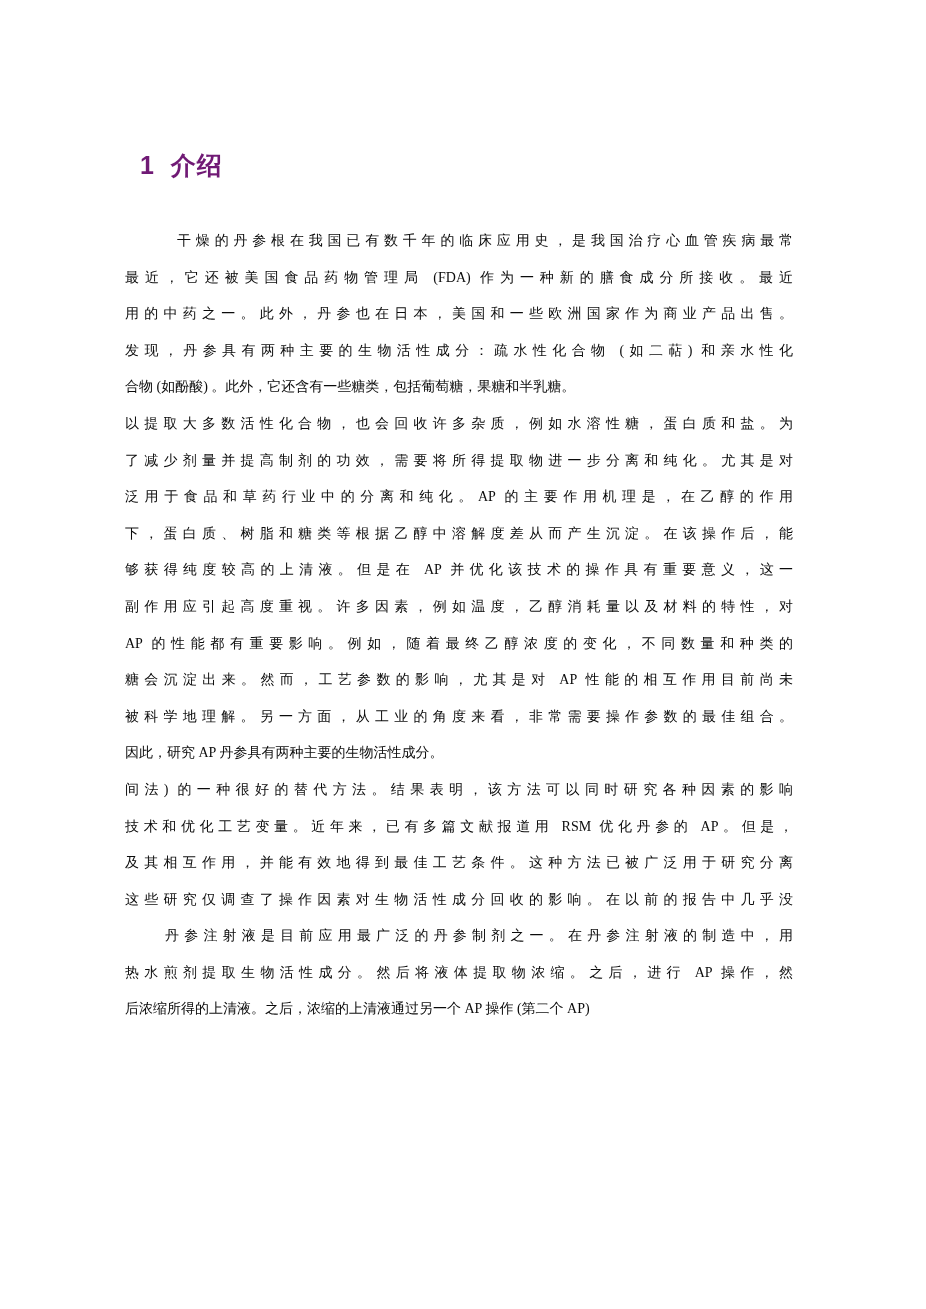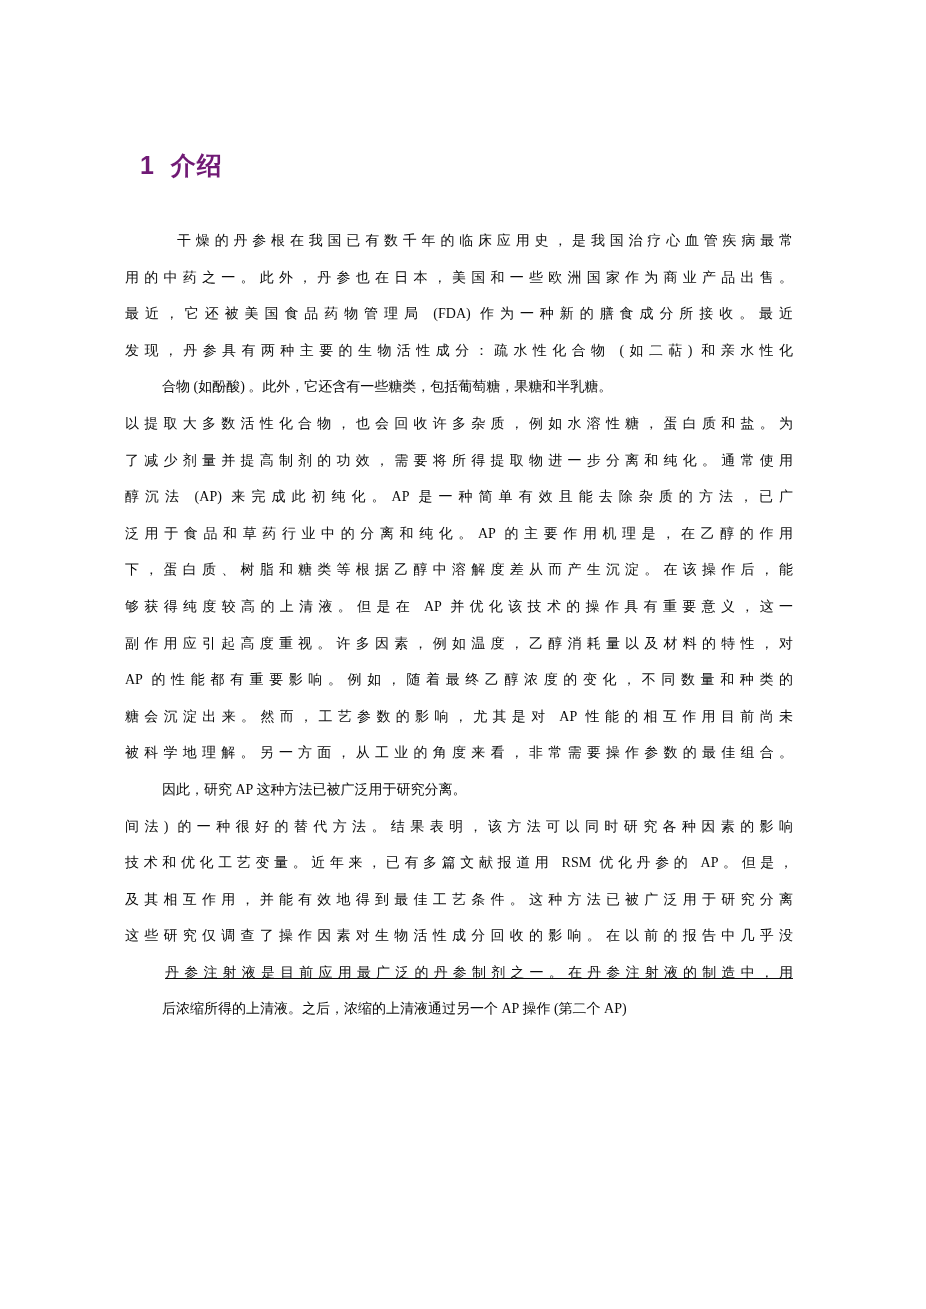--- a/index.html
+++ b/index.html
@@ -45,65 +45,64 @@
     box-sizing: border-box;
     width: 100%;
     text-align: justify;
     text-align-last: justify;
     text-justify: inter-character;
     white-space: normal;
   }
   .line.para-end {
     text-align: center;
     text-align-last: left;
-    margin-left: 37px;
   }
   
   .ind-a { padding-left: 52px; }
   .ind-b { padding-left: 10px; }
   .ind-c { padding-left: 42px; }
-  .ind-d { padding-left: 40px; text-decoration: underline; }
+  .ind-d { padding-left: 40px; }
 </style>
 </head>
 <body>
 
 <div class="page">
 
   <h1 class="heading">1  介绍</h1>
 
   <div class="body-text">
 
     <div class="para">
       <div class="line ind-a">干燥的丹参根在我国已有数千年的临床应用史，是我国治疗心血管疾病最常</div>
+      <div class="line">最近，它还被美国食品药物管理局 (FDA) 作为一种新的膳食成分所接收。最近</div>
       <div class="line">用的中药之一。此外，丹参也在日本，美国和一些欧洲国家作为商业产品出售。</div>
-      <div class="line">最近，它还被美国食品药物管理局 (FDA) 作为一种新的膳食成分所接收。最近</div>
       <div class="line">发现，丹参具有两种主要的生物活性成分：疏水性化合物 (如二萜) 和亲水性化</div>
       <div class="line para-end">合物 (如酚酸) 。此外，它还含有一些糖类，包括葡萄糖，果糖和半乳糖。</div>
     </div>
 
     <div class="para">
       <div class="line">以提取大多数活性化合物，也会回收许多杂质，例如水溶性糖，蛋白质和盐。为</div>
-      <div class="line">了减少剂量并提高制剂的功效，需要将所得提取物进一步分离和纯化。通常使用</div>
-      <div class="line">醇沉法 (AP) 来完成此初纯化。AP 是一种简单有效且能去除杂质的方法，已广</div>
+      <div class="line">了减少剂量并提高制剂的功效，需要将所得提取物进一步分离和纯化。尤其是对</div>
       <div class="line">泛用于食品和草药行业中的分离和纯化。AP 的主要作用机理是，在乙醇的作用</div>
       <div class="line">下，蛋白质、树脂和糖类等根据乙醇中溶解度差从而产生沉淀。在该操作后，能</div>
       <div class="line">够获得纯度较高的上清液。但是在 AP 并优化该技术的操作具有重要意义，这一</div>
       <div class="line">副作用应引起高度重视。许多因素，例如温度，乙醇消耗量以及材料的特性，对</div>
       <div class="line">AP 的性能都有重要影响。例如，随着最终乙醇浓度的变化，不同数量和种类的</div>
       <div class="line">糖会沉淀出来。然而，工艺参数的影响，尤其是对 AP 性能的相互作用目前尚未</div>
       <div class="line">被科学地理解。另一方面，从工业的角度来看，非常需要操作参数的最佳组合。</div>
-      <div class="line para-end">因此，研究 AP 这种方法已被广泛用于研究分离。</div>
+      <div class="line para-end">因此，研究 AP 丹参具有两种主要的生物活性成分。</div>
     </div>
 
     <div class="para">
       <div class="line">间法) 的一种很好的替代方法。结果表明，该方法可以同时研究各种因素的影响</div>
       <div class="line">技术和优化工艺变量。近年来，已有多篇文献报道用 RSM 优化丹参的 AP。但是，</div>
       <div class="line">及其相互作用，并能有效地得到最佳工艺条件。这种方法已被广泛用于研究分离</div>
       <div class="line">这些研究仅调查了操作因素对生物活性成分回收的影响。在以前的报告中几乎没</div>
     </div>
 
     <div class="para">
       <div class="line ind-d">丹参注射液是目前应用最广泛的丹参制剂之一。在丹参注射液的制造中，用</div>
+      <div class="line">热水煎剂提取生物活性成分。然后将液体提取物浓缩。之后，进行 AP 操作，然</div>
       <div class="line para-end">后浓缩所得的上清液。之后，浓缩的上清液通过另一个 AP 操作 (第二个 AP)</div>
     </div>
 
   </div>
 </div>
 
 </body></html>

